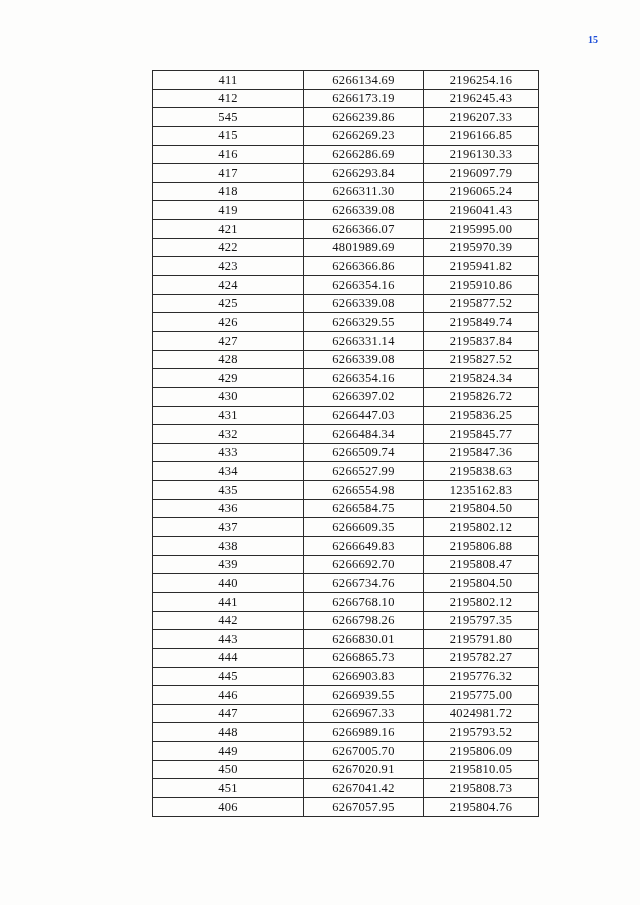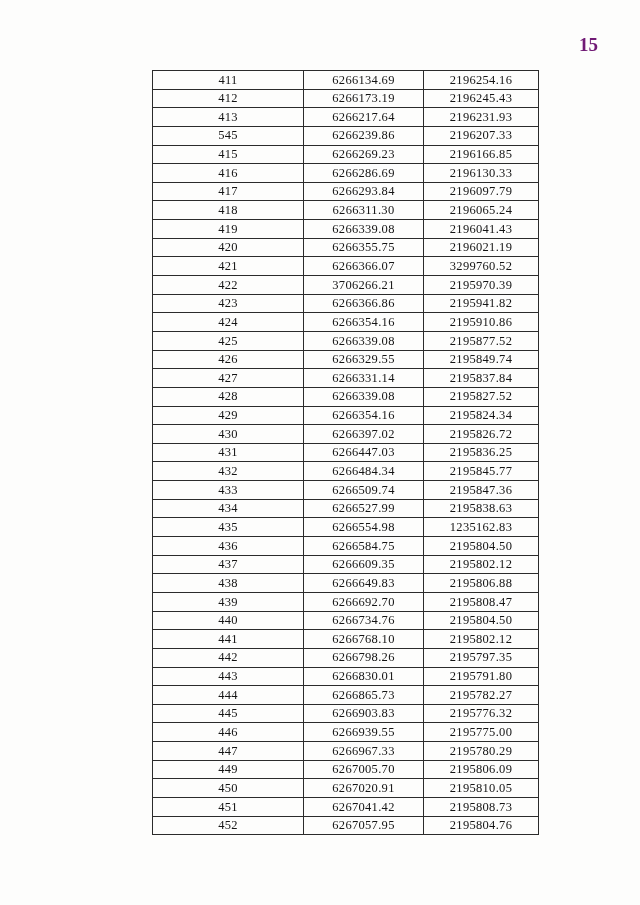--- a/index.html
+++ b/index.html
@@ -13,23 +13,23 @@
     height: 905px;
     background: #fdfdfc;
     font-family: "Liberation Serif", serif;
     color: #1a1a1a;
     overflow: hidden;
   }
   .page-number {
     position: absolute;
     top: 34px;
     right: 42px;
-    font-size: 19px;
+    font-size: 10px;
     font-weight: bold;
-    color: #701a75;
+    color: #1d4ed8;
   }
   table.coord-table {
     position: absolute;
     top: 70px;
     left: 152px;
     border-collapse: collapse;
     table-layout: fixed;
   }
   table.coord-table td {
     border: 1px solid #2b2b2b;
@@ -59,25 +59,20 @@
           <td class="col-idx">411</td>
           <td class="col-x">6266134.69</td>
           <td class="col-y">2196254.16</td>
         </tr>
         <tr>
           <td class="col-idx">412</td>
           <td class="col-x">6266173.19</td>
           <td class="col-y">2196245.43</td>
         </tr>
         <tr>
-          <td class="col-idx">413</td>
-          <td class="col-x">6266217.64</td>
-          <td class="col-y">2196231.93</td>
-        </tr>
-        <tr>
           <td class="col-idx">545</td>
           <td class="col-x">6266239.86</td>
           <td class="col-y">2196207.33</td>
         </tr>
         <tr>
           <td class="col-idx">415</td>
           <td class="col-x">6266269.23</td>
           <td class="col-y">2196166.85</td>
         </tr>
         <tr>
@@ -94,32 +89,27 @@
           <td class="col-idx">418</td>
           <td class="col-x">6266311.30</td>
           <td class="col-y">2196065.24</td>
         </tr>
         <tr>
           <td class="col-idx">419</td>
           <td class="col-x">6266339.08</td>
           <td class="col-y">2196041.43</td>
         </tr>
         <tr>
-          <td class="col-idx">420</td>
-          <td class="col-x">6266355.75</td>
-          <td class="col-y">2196021.19</td>
-        </tr>
-        <tr>
           <td class="col-idx">421</td>
           <td class="col-x">6266366.07</td>
-          <td class="col-y">3299760.52</td>
+          <td class="col-y">2195995.00</td>
         </tr>
         <tr>
           <td class="col-idx">422</td>
-          <td class="col-x">3706266.21</td>
+          <td class="col-x">4801989.69</td>
           <td class="col-y">2195970.39</td>
         </tr>
         <tr>
           <td class="col-idx">423</td>
           <td class="col-x">6266366.86</td>
           <td class="col-y">2195941.82</td>
         </tr>
         <tr>
           <td class="col-idx">424</td>
           <td class="col-x">6266354.16</td>
@@ -231,38 +221,43 @@
           <td class="col-y">2195776.32</td>
         </tr>
         <tr>
           <td class="col-idx">446</td>
           <td class="col-x">6266939.55</td>
           <td class="col-y">2195775.00</td>
         </tr>
         <tr>
           <td class="col-idx">447</td>
           <td class="col-x">6266967.33</td>
-          <td class="col-y">2195780.29</td>
+          <td class="col-y">4024981.72</td>
+        </tr>
+        <tr>
+          <td class="col-idx">448</td>
+          <td class="col-x">6266989.16</td>
+          <td class="col-y">2195793.52</td>
         </tr>
         <tr>
           <td class="col-idx">449</td>
           <td class="col-x">6267005.70</td>
           <td class="col-y">2195806.09</td>
         </tr>
         <tr>
           <td class="col-idx">450</td>
           <td class="col-x">6267020.91</td>
           <td class="col-y">2195810.05</td>
         </tr>
         <tr>
           <td class="col-idx">451</td>
           <td class="col-x">6267041.42</td>
           <td class="col-y">2195808.73</td>
         </tr>
         <tr>
-          <td class="col-idx">452</td>
+          <td class="col-idx">406</td>
           <td class="col-x">6267057.95</td>
           <td class="col-y">2195804.76</td>
         </tr>
       </tbody>
   </table>
 
 </div>
 
 </body></html>

